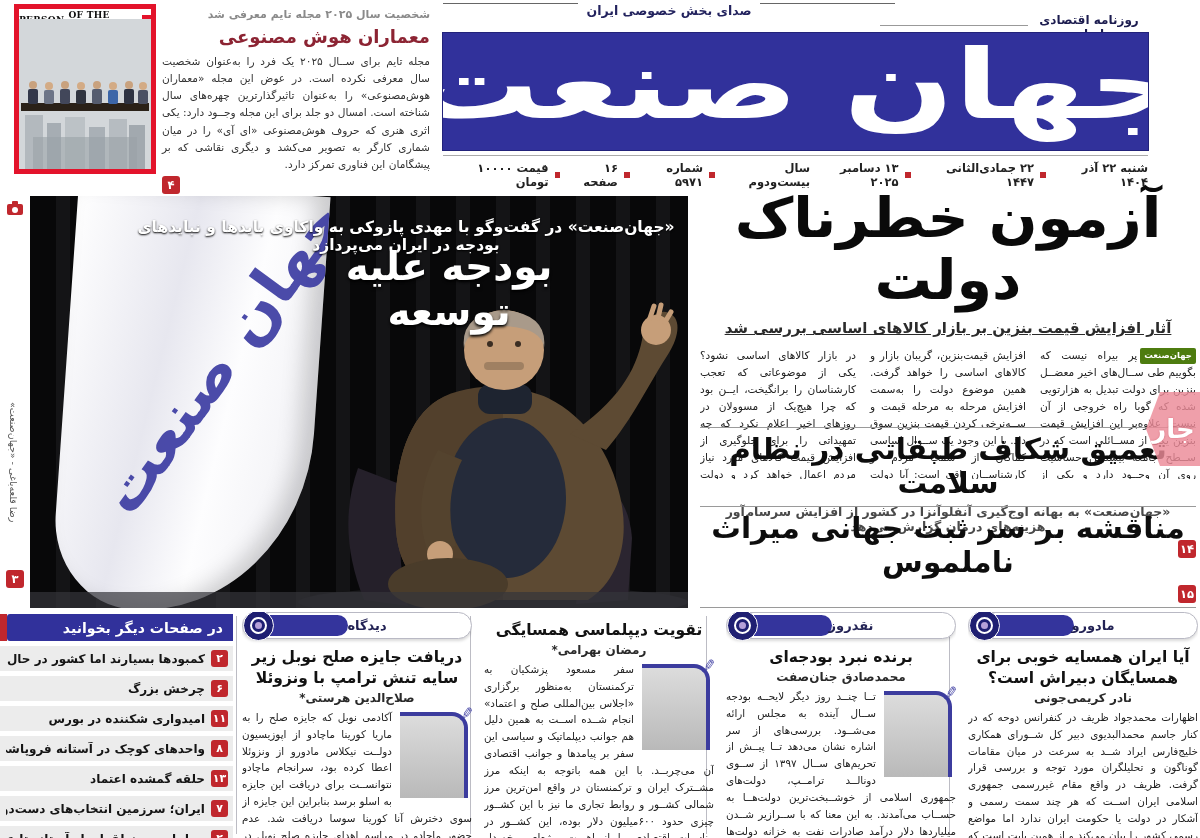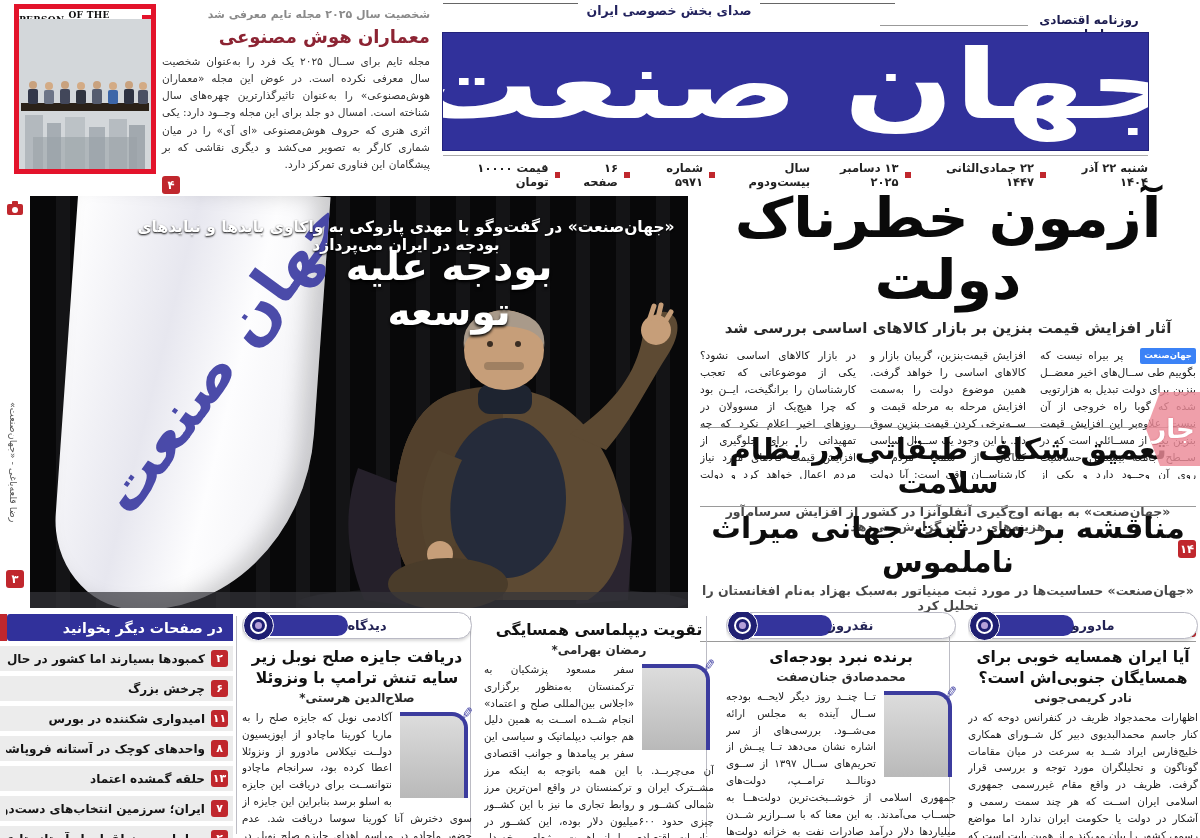--- a/index.html
+++ b/index.html
@@ -69,25 +69,25 @@
   .camera-icon::after{content:"";position:absolute;left:5px;top:2.5px;width:6px;height:6px;
                background:#fff;border-radius:50%;}
   .photo-credit{position:absolute;left:8px;top:26px;writing-mode:vertical-rl;
                 font-size:9.5px;color:#555;letter-spacing:.5px;height:300px;}
   .hero-badge{position:absolute;left:6px;top:374px;}
 
   
   .lead{left:700px;top:188px;width:496px;}
   .lead-h1{font-size:55px;font-weight:bold;color:#0a0a0a;text-align:center;margin:0;
            line-height:1.12;transform:scaleX(1.04);}
-  .lead-sub{font-size:15px;font-weight:bold;color:#2b2b2b;text-align:center;margin-top:8px;}
+  .lead-sub{font-size:15px;font-weight:bold;color:#2b2b2b;text-align:center;margin-top:8px;text-decoration:underline;}
   .lead-cols{margin-top:10px;display:flex;gap:14px;height:132px;overflow:hidden;}
   .lead-col{flex:1;font-size:10.6px;line-height:1.6;text-align:justify;color:#222;}
-  .brand-chip{display:inline-block;background:#3b82f6;color:#fff;font-size:8.5px;
-              font-weight:bold;padding:1px 4px;border-radius:2px;margin-left:17px;vertical-align:1px;}
+  .brand-chip{display:inline-block;background:#4d7c0f;color:#fff;font-size:8.5px;
+              font-weight:bold;padding:1px 4px;border-radius:2px;margin-left:3px;vertical-align:1px;}
   .lead-badge-row{margin-top:2px;}
 
   .story{left:700px;width:496px;}
   .story .rule{border-top:1px solid #9a9a9a;margin-bottom:4px;}
   .story-h2{font-size:29px;font-weight:bold;color:#0d0d0d;text-align:center;margin:2px 0 4px;
             transform:scaleX(1.02);}
   .story-sub{font-size:12.5px;font-weight:bold;color:#4a4a4a;text-align:center;margin:0 0 4px;}
 
   .jar-stamp{left:1146px;top:392px;width:54px;height:74px;z-index:5;
              background:rgba(236,138,151,.82);
@@ -265,21 +265,20 @@
 
   <div class="abs story" style="top:427px;">
     <div class="rule"></div>
     <h2 class="story-h2">تعمیق شکاف طبقاتی در نظام سلامت</h2>
     <p class="story-sub">«جهان‌صنعت» به بهانه اوج‌گیری آنفلوآنزا در کشور از افزایش سرسام‌آور هزینه‌های درمان گزارش می‌دهد</p>
     <span class="badge">۱۴</span>
   </div>
   <div class="abs story" style="top:506px;">
     <div class="rule"></div>
     <h2 class="story-h2">مناقشه بر سر ثبت جهانی میراث ناملموس</h2>
-    <p class="story-sub">«جهان‌صنعت» حساسیت‌ها در مورد ثبت مینیاتور به‌سبک بهزاد به‌نام افغانستان را تحلیل کرد</p>
     <span class="badge">۱۵</span>
     <div class="rule" style="margin-top:4px;"></div>
   </div>
 
   <div class="abs sidebar">
     <div class="sb-header">
       <span class="sb-red"></span>
       <span class="sb-blue">در صفحات دیگر بخوانید</span>
     </div>
     <div class="sb-item">
@@ -319,21 +318,21 @@
 
   <div class="abs opcols">
 
     <div class="opcol">
       <div class="tabbar">
         <span class="pill">
             <span class="spiral-icon"></span>
           </span>
         <span class="tab-label">مادورو</span>
       </div>
-      <h3 class="op-h3">آیا ایران همسایه خوبی برای همسایگان جنوبی‌اش است؟</h3>
+      <h3 class="op-h3">آیا ایران همسایه خوبی برای همسایگان دبیر‌اش است؟</h3>
       <div class="op-author">نادر کریمی‌جونی</div>
       <div class="op-body">اظهارات محمدجواد ظریف در کنفرانس دوحه که در کنار جاسم محمدالبدیوی دبیر کل شــورای همکاری خلیج‌فارس ایراد شــد به سرعت در میان مقامات گوناگون و تحلیلگران مورد توجه و بررسی قرار گرفت. ظریف در واقع مقام غیررسمی جمهوری اسلامی ایران اســت که هر چند سمت رسمی و آشکار در دولت یا حکومت ایران ندارد اما مواضع رسمی کشور را بیان می‌کند و از همین بابت است که نه‌فقط به کنفرانس دوحه دعوت و برایش فرصت سخنرانی گذاشته شد بلکه اعراب حاشیه جنوبی خلیج‌فارس، دبیر کل شورای همکاری را در کنــارش قرار دادند تا هم اهمیت این مهمان را یادآوری کنند</div>
     </div>
 
     <div class="opcol">
       <div class="tabbar">
         <span class="pill">
             <span class="spiral-icon"></span>
           </span>
         <span class="tab-label">نقدروز</span>

